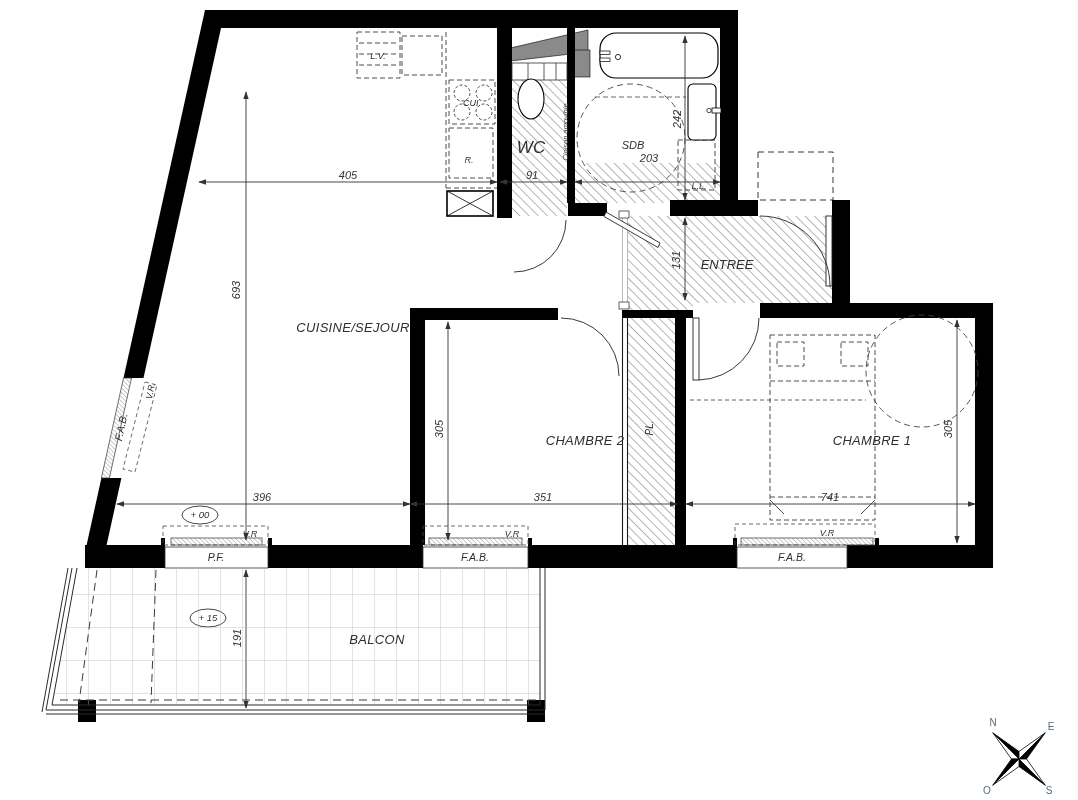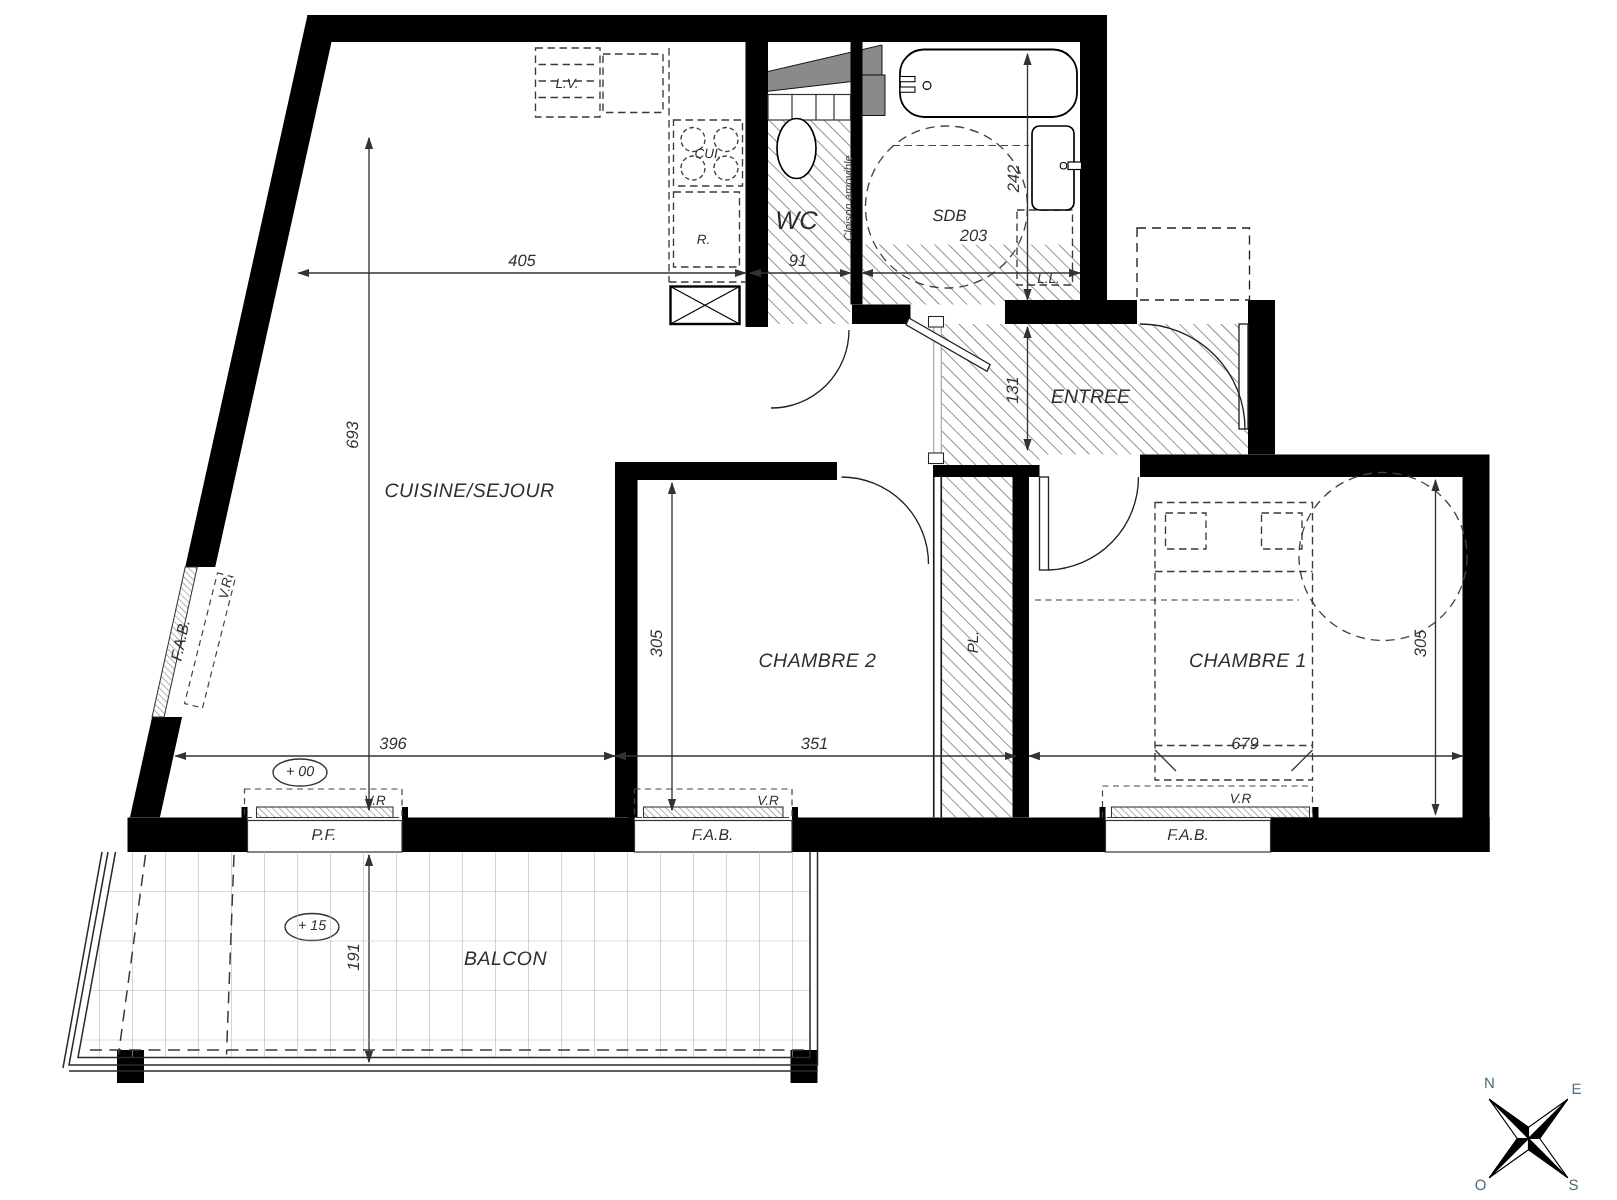--- a/index.html
+++ b/index.html
@@ -4,21 +4,21 @@
 <style>
   html,body{margin:0;padding:0;background:#ffffff;}
   #plan{position:relative;width:1078px;height:800px;background:#fff;overflow:hidden;
         font-family:"Liberation Sans",sans-serif;}
   #plan svg{position:absolute;left:0;top:0;}
   .lbl{position:absolute;transform:translate(-50%,-50%);font-style:italic;color:#2e2e2e;
        white-space:nowrap;line-height:1;}
   .r90{transform:translate(-50%,-50%) rotate(-90deg);}
   .r78{transform:translate(-50%,-50%) rotate(-78deg);}
   .dim{font-size:11px;color:#333;}
-  .room{font-size:13px;letter-spacing:.3px;}
+  .room{font-size:13px;letter-spacing:.3px;margin-left:40px;}
   .small{font-size:9px;}
   .win{font-size:10.5px;}
   .lvl{font-size:9.5px;}
   .compass-letter{font-size:10px;color:#4f6b7d;font-style:normal;}
   .tiny{font-size:7.5px;color:#444;}
 </style>
 </head>
 <body>
 
 <div id="plan">
@@ -244,21 +244,21 @@
 <div class="lbl tiny r90" style="left:566px;top:132px">Cloison amovible</div>
 
 <div class="lbl dim" style="left:348px;top:175px">405</div>
 <div class="lbl dim" style="left:532px;top:175px">91</div>
 <div class="lbl dim" style="left:649px;top:158px">203</div>
 <div class="lbl dim r90" style="left:236px;top:290px">693</div>
 <div class="lbl dim r90" style="left:677px;top:119px">242</div>
 <div class="lbl dim r90" style="left:676px;top:260px">131</div>
 <div class="lbl dim r90" style="left:439px;top:429px">305</div>
 <div class="lbl dim" style="left:543px;top:497px">351</div>
-<div class="lbl dim" style="left:830px;top:497px">679</div>
+<div class="lbl dim" style="left:830px;top:497px">741</div>
 <div class="lbl dim r90" style="left:948px;top:429px">305</div>
 <div class="lbl dim" style="left:262px;top:497px">396</div>
 <div class="lbl dim r90" style="left:237px;top:638px">191</div>
 
 <div class="lbl win" style="left:216px;top:557px">P.F.</div>
 <div class="lbl win" style="left:475px;top:557px">F.A.B.</div>
 <div class="lbl win" style="left:792px;top:557px">F.A.B.</div>
 <div class="lbl win r78" style="left:121px;top:427px">F.A.B.</div>
 <div class="lbl small r78" style="left:151px;top:391px">V.R.</div>
 <div class="lbl small" style="left:250px;top:534px">V.R</div>

